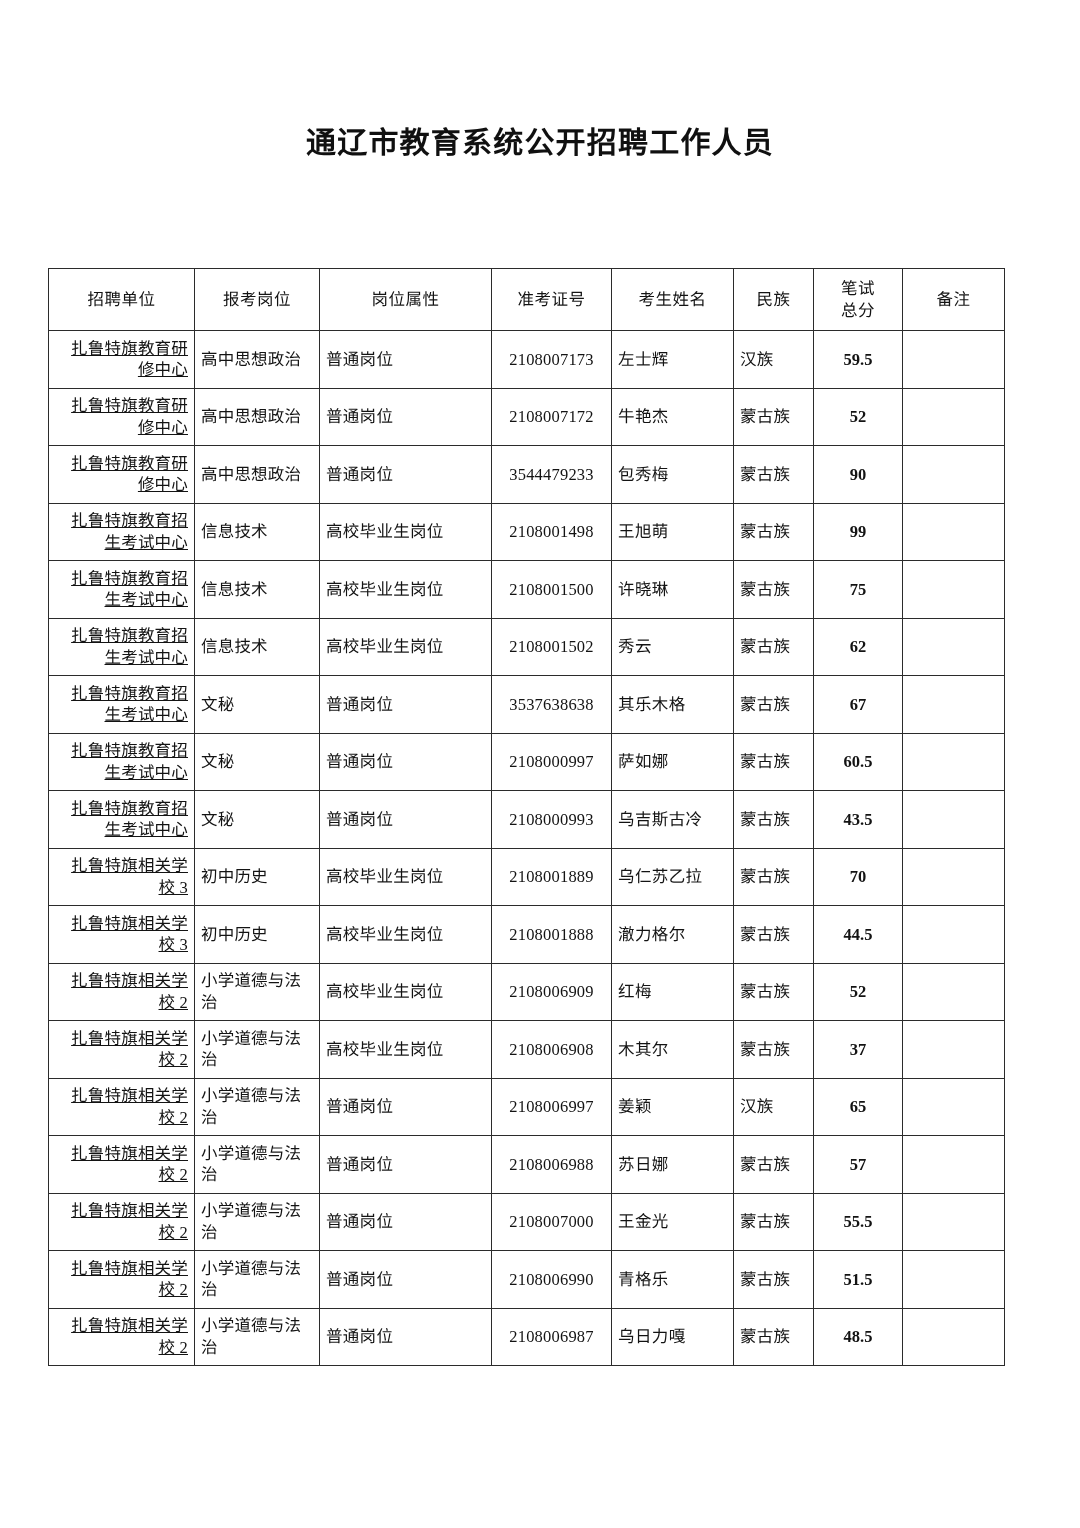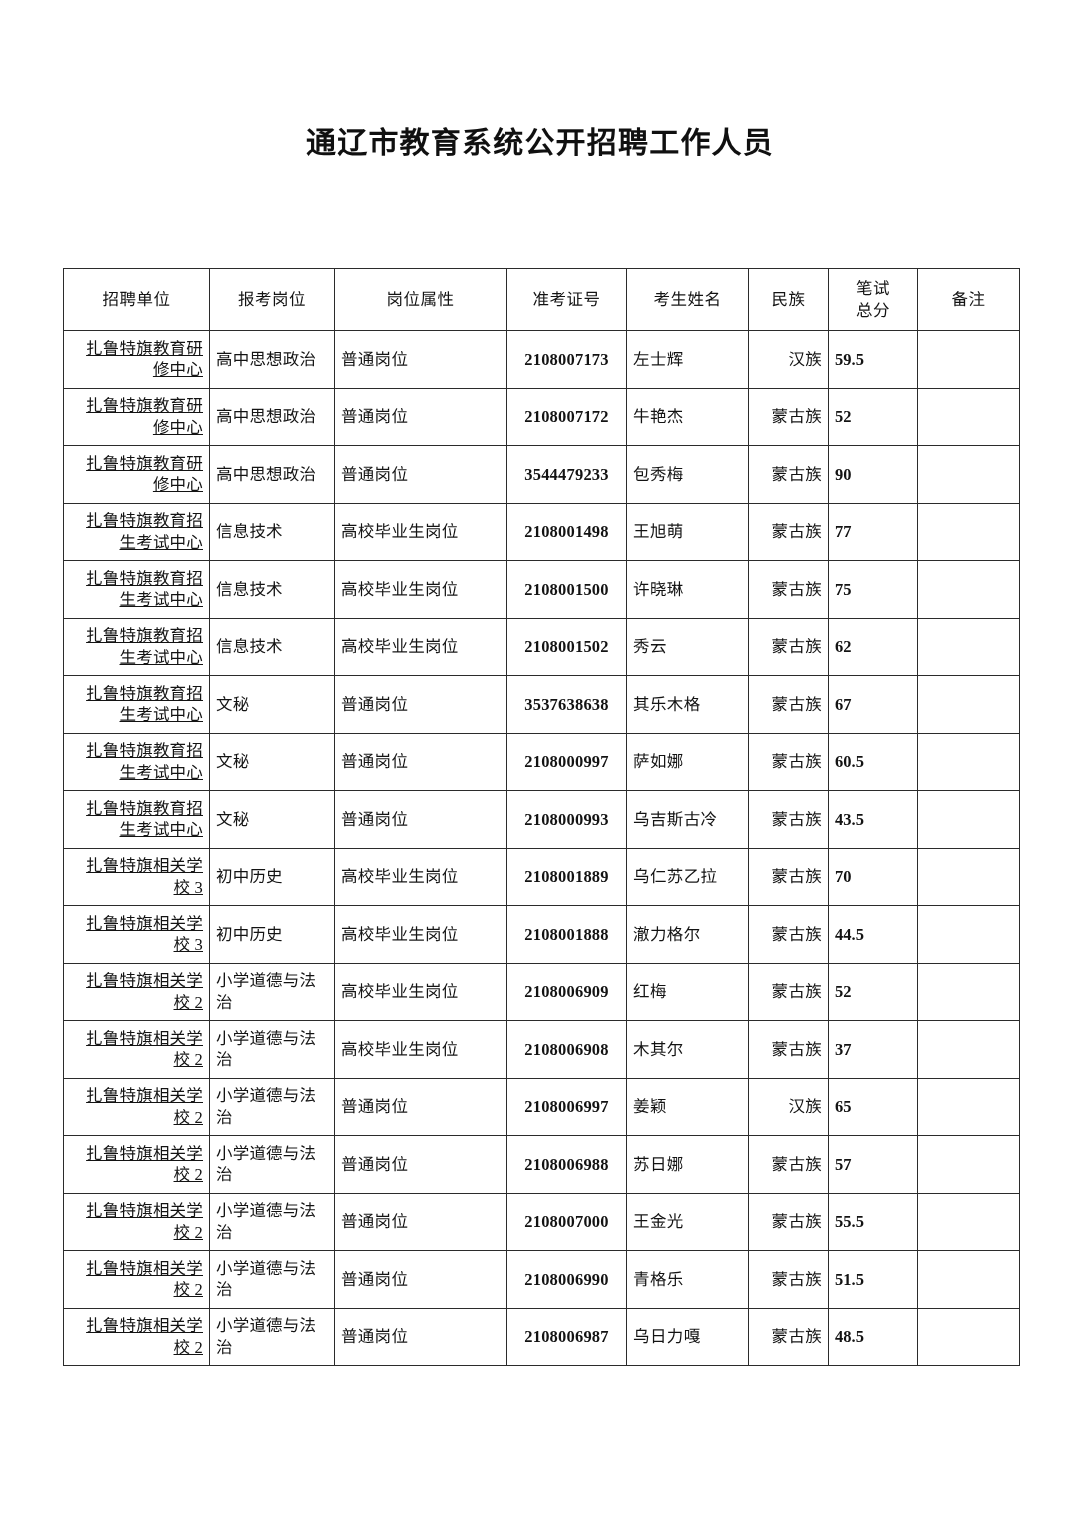--- a/index.html
+++ b/index.html
@@ -35,21 +35,21 @@
     letter-spacing: 1.2px;
     line-height: 1.0;
     color: #101010;
   }
   .doc-title-line.line1 { margin-bottom: 32px; }
   .doc-title-line.line2 { margin-bottom: 0; }
 
   
   .table-wrap {
     position: absolute;
-    left: 63px;
+    left: 48px;
     top: 268px;
     width: 956px;
   }
   table.roster {
     border-collapse: collapse;
     width: 956px;
     table-layout: fixed;
     background: #fff;
   }
   table.roster th,
@@ -93,34 +93,35 @@
   td.c-attr {
     text-align: left;
     padding-left: 10px;
     letter-spacing: 0.3px;
     margin-top: 42px;
   }
   td.c-exam {
     text-align: center;
     font-family: "Liberation Sans", "DejaVu Sans", sans-serif;
     font-size: 16px;
-    font-weight: bold;
+    font-weight: normal;
     letter-spacing: 0.2px;
   }
   td.c-name {
     text-align: left;
     padding-left: 12px;
     letter-spacing: 0.4px;
   }
   td.c-ethnic {
-    text-align: right;
+    text-align: left;
     letter-spacing: 0.3px;
     margin-top: 13px;
   }
   td.c-score {
+    text-align: center;
     font-family: "Liberation Sans", "DejaVu Sans", sans-serif;
     font-size: 16px;
     font-weight: bold;
   }
   td.c-remark {
     text-align: center;
   }
 
   
   col.w-unit    { width: 146px; }
@@ -199,21 +200,21 @@
             <td class="c-score">90</td>
             <td class="c-remark"></td>
           </tr>
           <tr>
             <td class="c-unit">扎鲁特旗教育招生考试中心</td>
             <td class="c-post">信息技术</td>
             <td class="c-attr">高校毕业生岗位</td>
             <td class="c-exam">2108001498</td>
             <td class="c-name">王旭萌</td>
             <td class="c-ethnic">蒙古族</td>
-            <td class="c-score">77</td>
+            <td class="c-score">99</td>
             <td class="c-remark"></td>
           </tr>
           <tr>
             <td class="c-unit">扎鲁特旗教育招生考试中心</td>
             <td class="c-post">信息技术</td>
             <td class="c-attr">高校毕业生岗位</td>
             <td class="c-exam">2108001500</td>
             <td class="c-name">许晓琳</td>
             <td class="c-ethnic">蒙古族</td>
             <td class="c-score">75</td>

